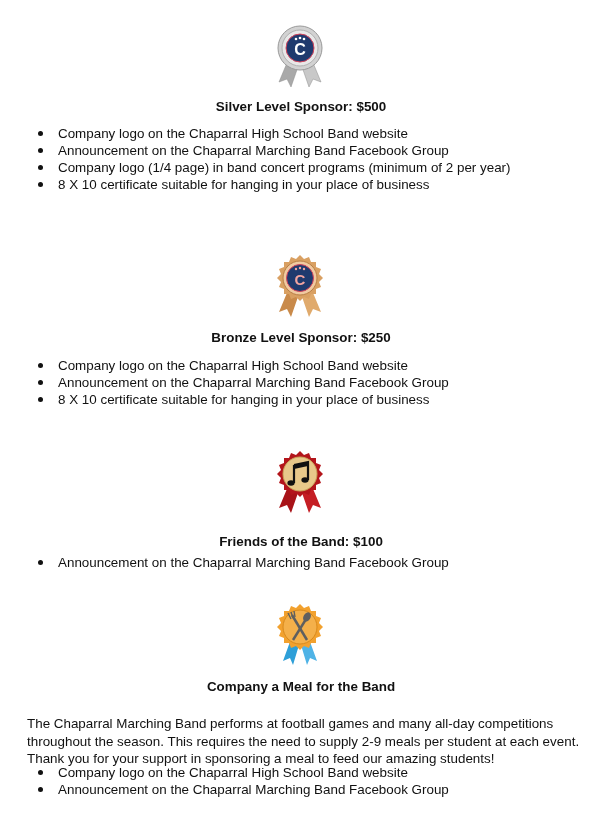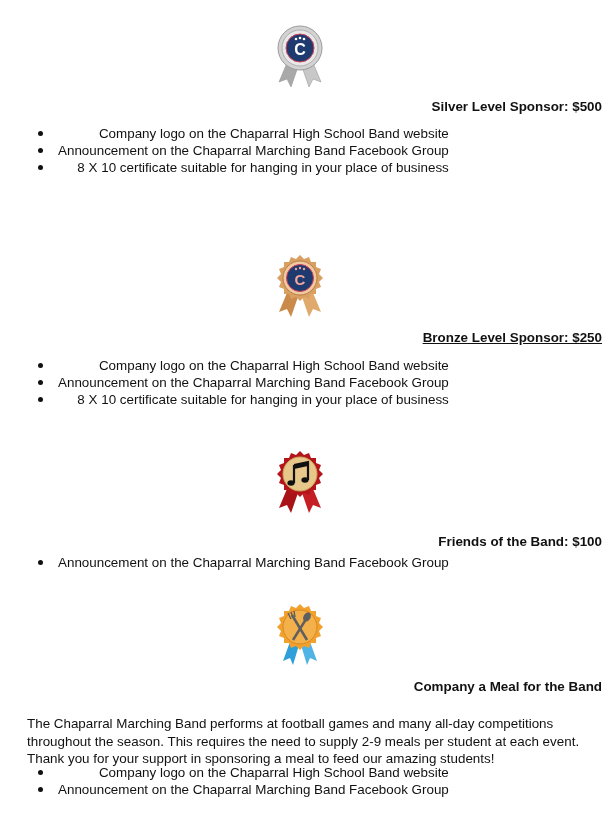--- a/index.html
+++ b/index.html
@@ -1,22 +1,22 @@
 <!DOCTYPE html>
 <html><head>
 <meta charset="utf-8">
 <style>
   html, body { margin: 0; padding: 0; background: #ffffff; }
   body { width: 602px; height: 822px; position: relative; overflow: hidden;
          font-family: "Liberation Sans", sans-serif; color: #111; font-size: 13.4px; }
   .badge { position: absolute; left: 271px; width: 58px; height: 64px; }
-  .title { position: absolute; left: 0; width: 602px; text-align: right;
+  .title { position: absolute; left: 0; width: 602px; text-align: center;
            font-weight: bold; font-size: 13.4px; line-height: 16px; }
   .list { position: absolute; left: 38px; margin: 0; padding: 0; list-style: none; }
-  .list li { position: relative; padding-left: 20px; line-height: 17px; height: 17px; white-space: nowrap; text-align: right; }
+  .list li { position: relative; padding-left: 20px; line-height: 17px; height: 17px; white-space: nowrap; }
   .list li .dot { position: absolute; left: 0; top: 6px; width: 5px; height: 5px; border-radius: 50%; background: #111; }
   .para { position: absolute; left: 15px; width: 580px; line-height: 17.5px; margin: 12px; }
   .para span { display: block; white-space: nowrap; }
 </style>
 </head>
 <body>
 
 <div class="badge" style="top:24px;">
   <svg width="58" height="66" viewBox="0 0 58 66">
     <polygon points="18,34 8,58 16,55 20,63 28,40" fill="#a9a9a9" stroke="#8c8c8c" stroke-width="0.5"></polygon>
@@ -27,37 +27,38 @@
     <text x="29" y="31" text-anchor="middle" font-family="Liberation Sans, sans-serif" font-weight="bold" font-size="16" fill="#ffffff">C</text>
     <circle cx="25" cy="15" r="1.3" fill="#ffffff"></circle>
       <circle cx="29" cy="14" r="1.3" fill="#ffffff"></circle>
       <circle cx="33" cy="15" r="1.3" fill="#ffffff"></circle>
   </svg>
 </div>
 <div class="title" style="top:99px;">Silver Level Sponsor: $500</div>
 <ul class="list" style="top:125px;">
   <li><span class="dot"></span><span>Company logo on the Chaparral High School Band website</span></li>
   <li><span class="dot"></span><span>Announcement on the Chaparral Marching Band Facebook Group</span></li>
+  <li><span class="dot"></span><span>Company logo (1/4 page) in band concert programs (minimum of 2 per year)</span></li>
   <li><span class="dot"></span><span>8 X 10 certificate suitable for hanging in your place of business</span></li>
 </ul>
 
 <div class="badge" style="top:254px;">
   <svg width="58" height="66" viewBox="0 0 58 66">
     <polygon points="18,34 8,58 16,55 20,63 28,40" fill="#c98a4a"></polygon>
     <polygon points="40,34 50,58 42,55 38,63 30,40" fill="#e0aa6c"></polygon>
     <polygon points="29,1 33,5 38,3 40,8 45,8 45,13 50,15 48,20 52,24 48,28 50,33 45,35 45,40 40,40 38,45 33,43 29,47 25,43 20,45 18,40 13,40 13,35 8,33 10,28 6,24 10,20 8,15 13,13 13,8 18,8 20,3 25,5" fill="#d9a062"></polygon>
     <circle cx="29" cy="24" r="17" fill="#f0c9a0" stroke="#b87f45" stroke-width="1"></circle>
     <circle cx="29" cy="24" r="13.5" fill="#1f3a6e" stroke="#d7445a" stroke-width="1"></circle>
     <text x="29" y="31" text-anchor="middle" font-family="Liberation Sans, sans-serif" font-weight="bold" font-size="15" fill="#f2a4a0">C</text>
     <circle cx="25" cy="15" r="1.2" fill="#f2a4a0"></circle>
       <circle cx="29" cy="14" r="1.2" fill="#f2a4a0"></circle>
       <circle cx="33" cy="15" r="1.2" fill="#f2a4a0"></circle>
   </svg>
 </div>
-<div class="title" style="top:330px;text-decoration:underline;">Bronze Level Sponsor: $250</div>
+<div class="title" style="top:330px;">Bronze Level Sponsor: $250</div>
 <ul class="list" style="top:357px;">
   <li><span class="dot"></span><span>Company logo on the Chaparral High School Band website</span></li>
   <li><span class="dot"></span><span>Announcement on the Chaparral Marching Band Facebook Group</span></li>
   <li><span class="dot"></span><span>8 X 10 certificate suitable for hanging in your place of business</span></li>
 </ul>
 
 <div class="badge" style="top:450px;">
   <svg width="58" height="66" viewBox="0 0 58 66">
     <polygon points="18,34 8,58 16,55 20,63 28,40" fill="#a81318"></polygon>
     <polygon points="40,34 50,58 42,55 38,63 30,40" fill="#c51e24"></polygon>

